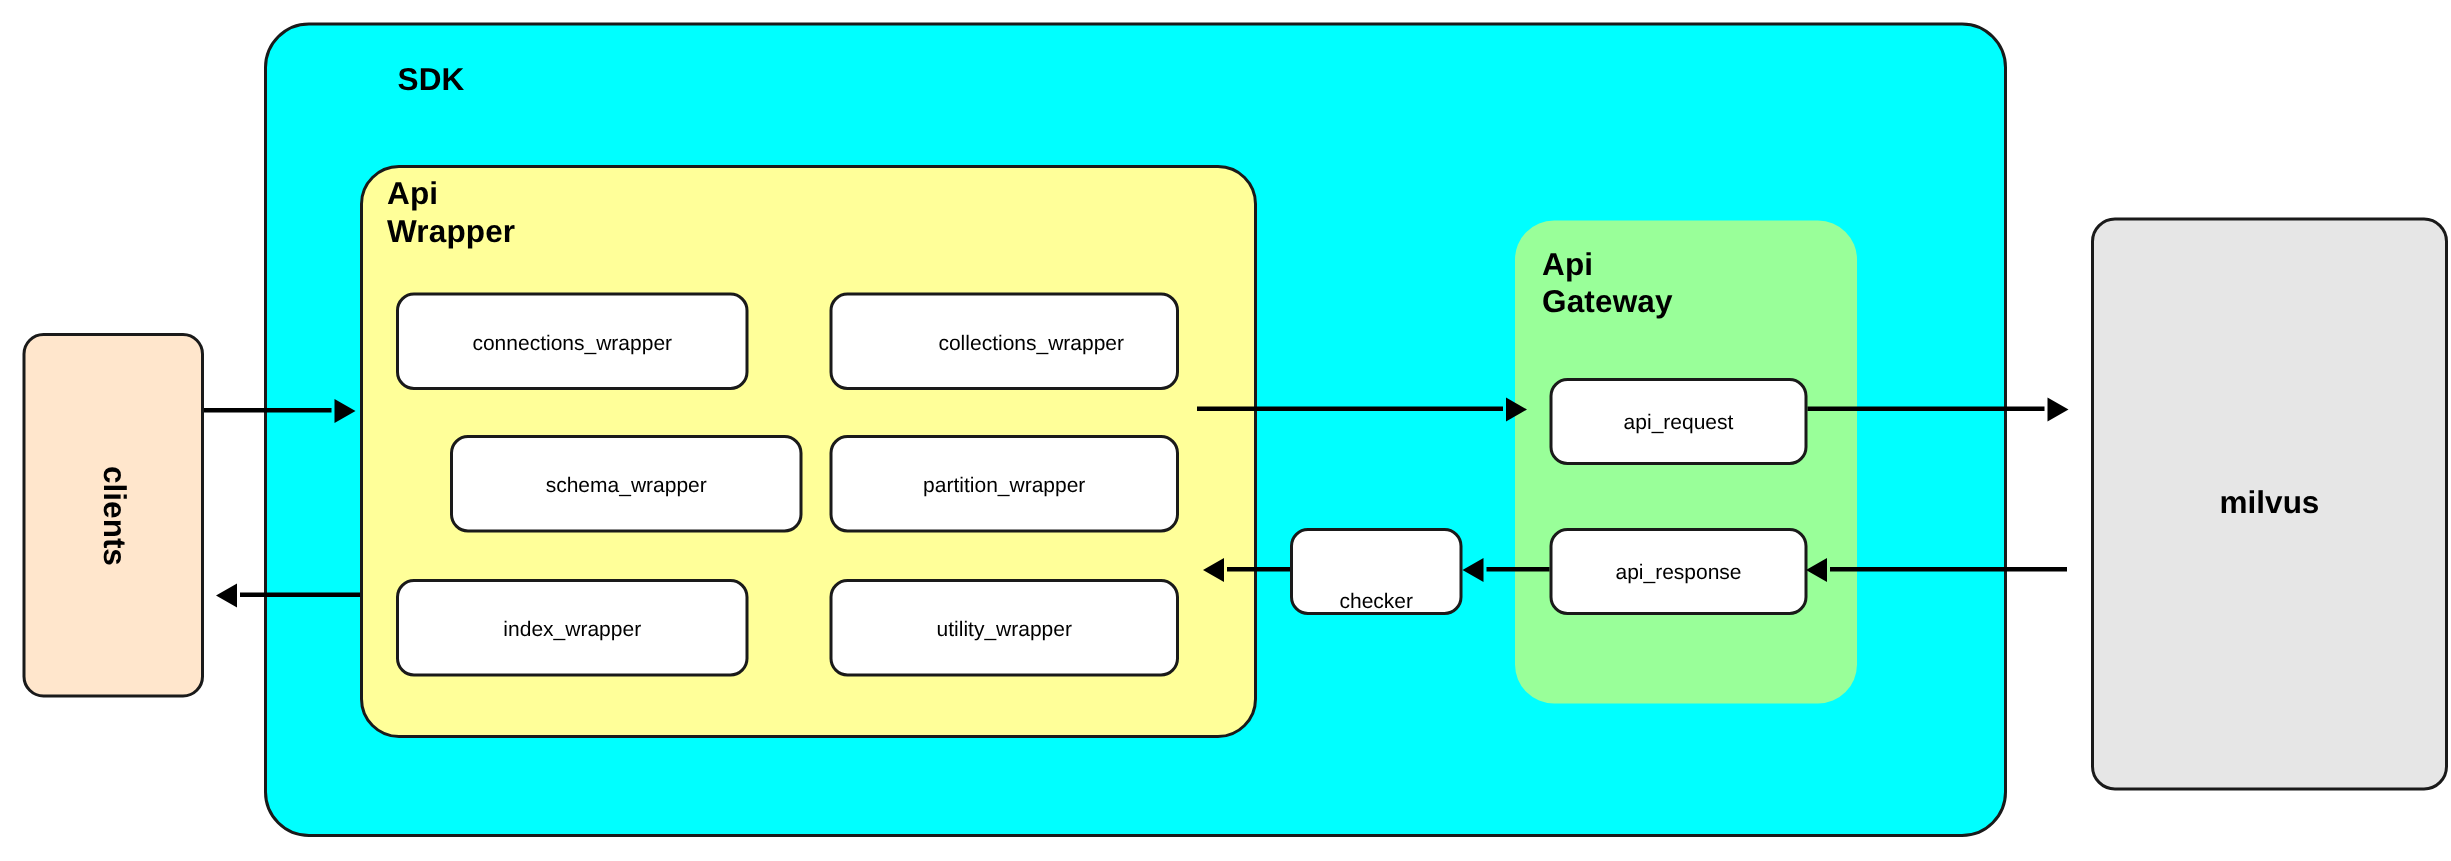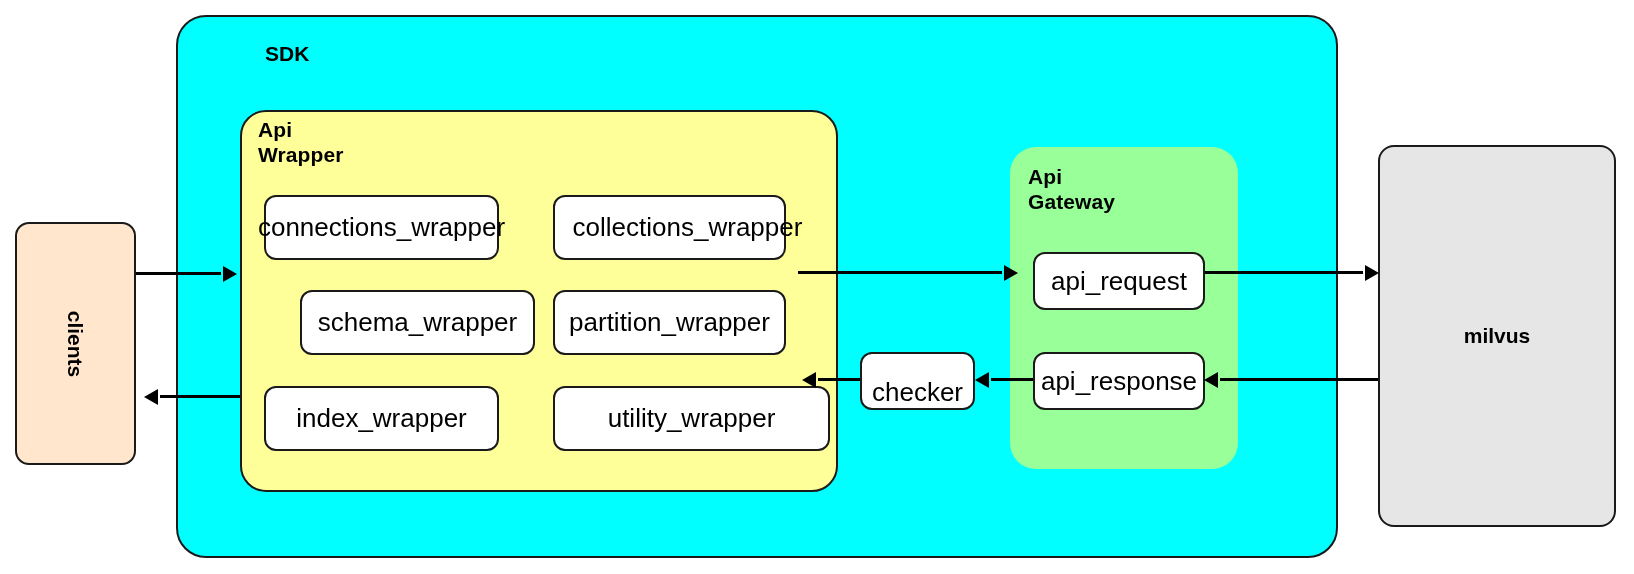--- a/index.html
+++ b/index.html
@@ -62,21 +62,21 @@
     line-height: 1.17;
     white-space: pre-line;
     text-align: left;
     letter-spacing: .1px;
   }
 
   
   .node {
     border-radius: 12px;
     background: #ffffff;
-    font-size: 26px;
+    font-size: 14px;
     color: #000000;
     text-align: center;
   }
 
   
   .node-clients {
     border-radius: 14px;
     background: #ffe6cc;
   }
   .node-clients .label {
@@ -85,20 +85,21 @@
     font-weight: bold;
     font-size: 21px;
   }
 
   
   .node-milvus {
     border-radius: 16px;
     background: #e6e6e6;
     font-weight: bold;
     font-size: 21px;
+    margin-left: 16px;
   }
 
   
   .arrow {
     position: absolute;
     height: 3px;
     background: #000000;
   }
   .arrow::after {
     content: "";
@@ -147,21 +148,21 @@
   <div class="box node" style="left:264px; top:386px; width:235px; height:65px;">
     <span>index_wrapper</span>
   </div>
 
   <div class="box node" style="left:553px; top:195px; width:233px; height:65px;padding-left:36px;">
     <span>collections_wrapper</span>
   </div>
   <div class="box node" style="left:553px; top:290px; width:233px; height:65px;">
     <span>partition_wrapper</span>
   </div>
-  <div class="box node" style="left:553px; top:386px; width:277px; height:65px;justify-content:center;">
+  <div class="box node" style="left:553px; top:386px; width:233px; height:65px;justify-content:center;">
     <span>utility_wrapper</span>
   </div>
 
   <div class="box node" style="left:860px; top:352px; width:115px; height:58px;align-items:flex-end;">
     <span>checker</span>
   </div>
 
   <div class="box container-gateway" style="left:1010px; top:147px; width:228px; height:322px;">
   </div>
   <div class="group-title" style="left:1028px; top:165px;">Api

